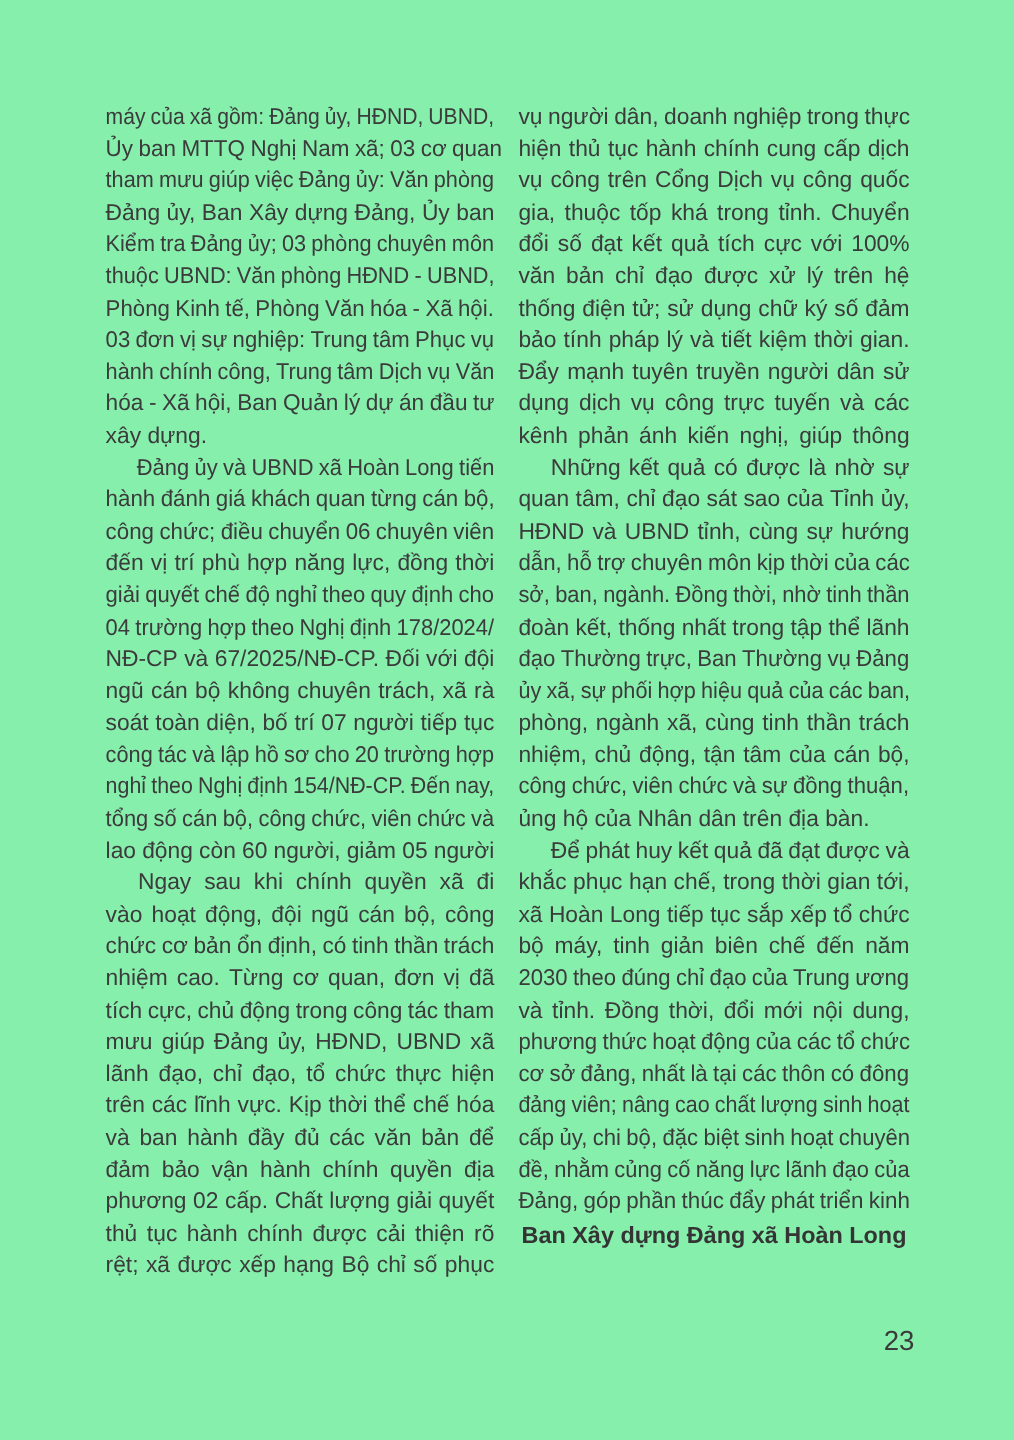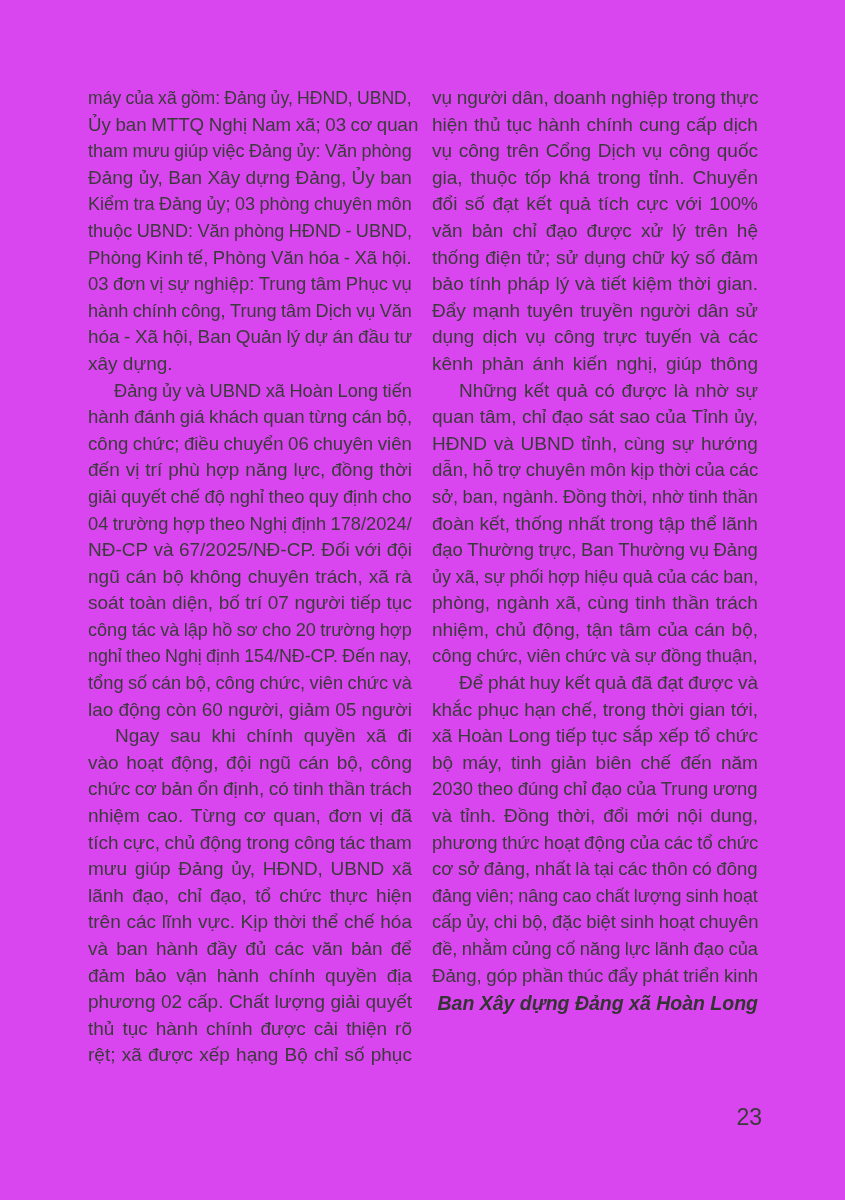--- a/index.html
+++ b/index.html
@@ -4,38 +4,38 @@
 <style>
   html,body{margin:0;padding:0}
   body{
     width:845px;height:1200px;
     background:#ffffff;
     font-family:"Liberation Sans",sans-serif;
     color:#3b3b3b;
     position:relative;
     overflow:hidden;
   }
-  .page{position:absolute;inset:0;background:#d946ef}
+  .page{position:absolute;inset:0;background:#86efac}
   .col{position:absolute;top:85px}
   .col--left{left:88px;width:324px}
   .col--right{left:432px;width:326px}
   .para{margin:0;padding:0}
   .line{
     height:26.6px;line-height:26.6px;
     font-size:19px;
     white-space:nowrap;
   }
   .line.j{display:flex;justify-content:space-between;align-items:baseline}
   .line.j span{white-space:pre}
   .line.j span:not(:last-child){padding-right:4.6px}
   .line.ind{padding-left:27px}
   .byline{
     margin-top:1px;
-    text-align:right;
-    font-weight:bold;font-style:italic;
+    text-align:center;
+    font-weight:bold;
     font-size:19.5px;line-height:26.6px;
     color:#343434;
   }
   .pageno{
     position:absolute;top:1104px;right:83px;
     font-size:23px;line-height:26px;color:#3b3b3b;text-align:right;
   }
 </style>
 </head>
 <body>
@@ -637,20 +637,21 @@
         <div class="line j" style="transform-origin: left center; transform: scaleX(0.970238);">
           <span>công</span>
           <span>chức,</span>
           <span>viên</span>
           <span>chức</span>
           <span>và</span>
           <span>sự</span>
           <span>đồng</span>
           <span>thuận,</span>
         </div>
+        <div class="line">ủng hộ của Nhân dân trên địa bàn.</div>
       </div>
       <div class="para">
         <div class="line j ind">
           <span>Để</span>
           <span>phát</span>
           <span>huy</span>
           <span>kết</span>
           <span>quả</span>
           <span>đã</span>
           <span>đạt</span>

